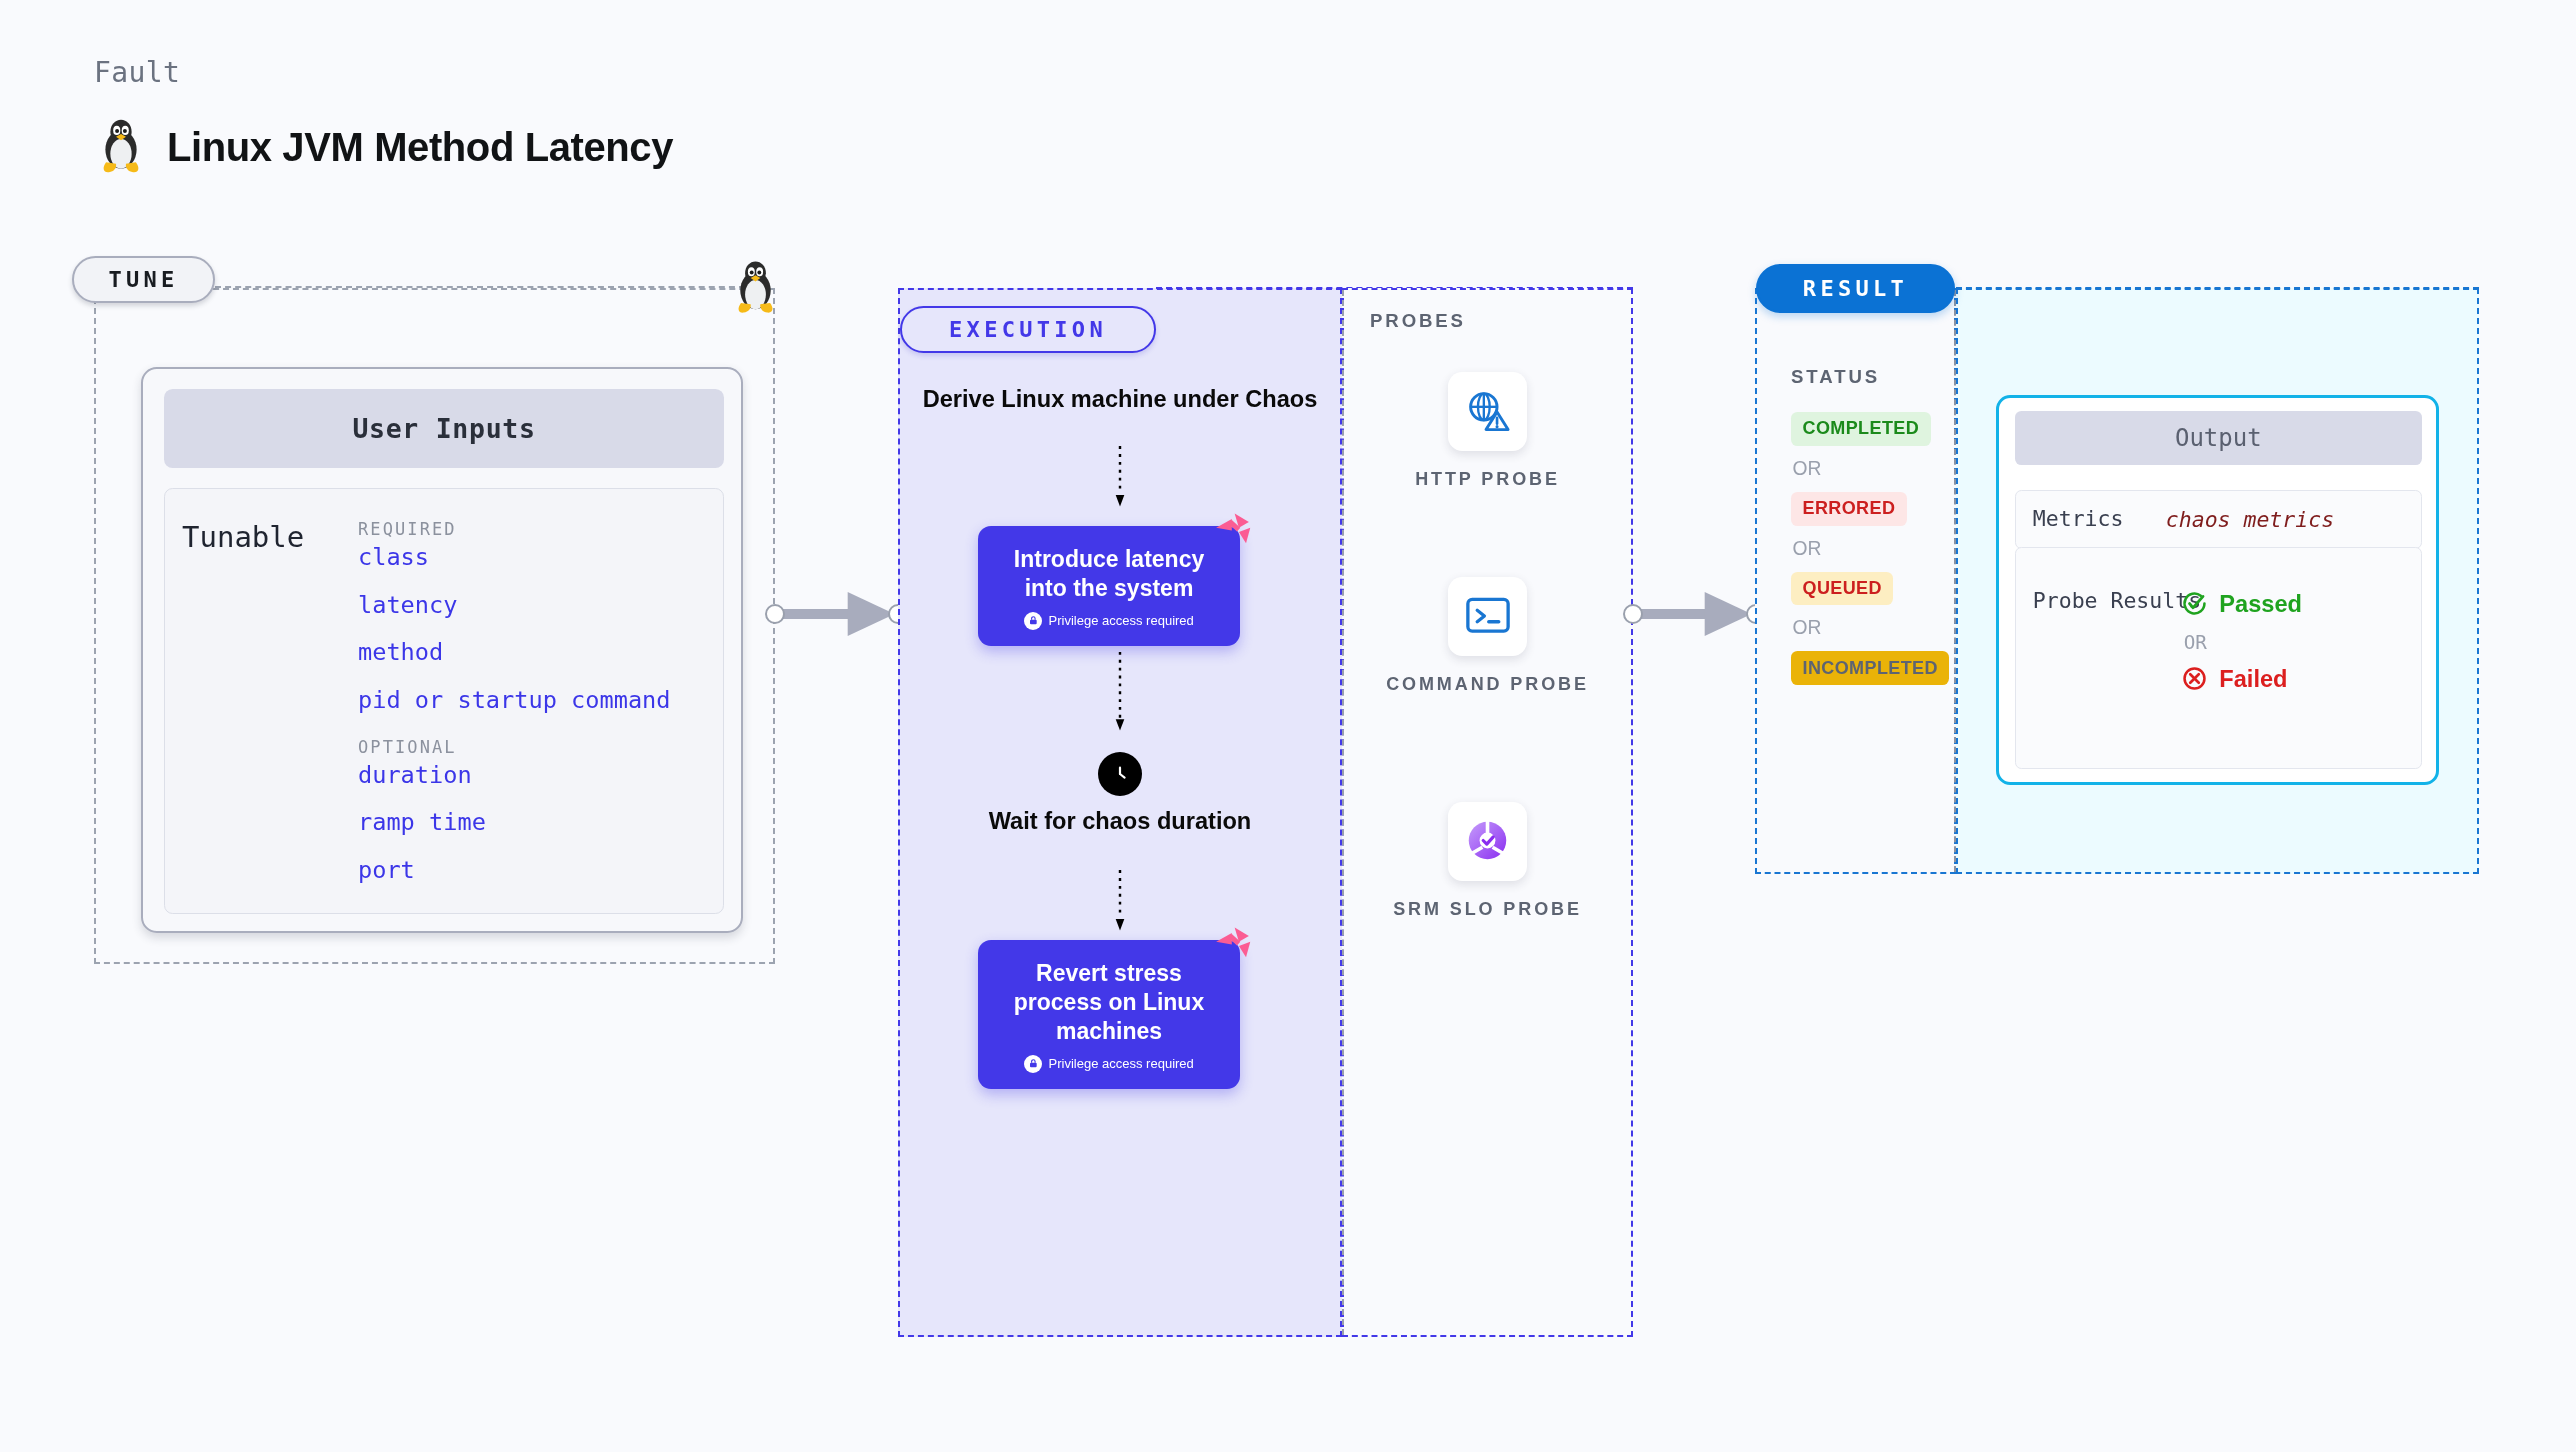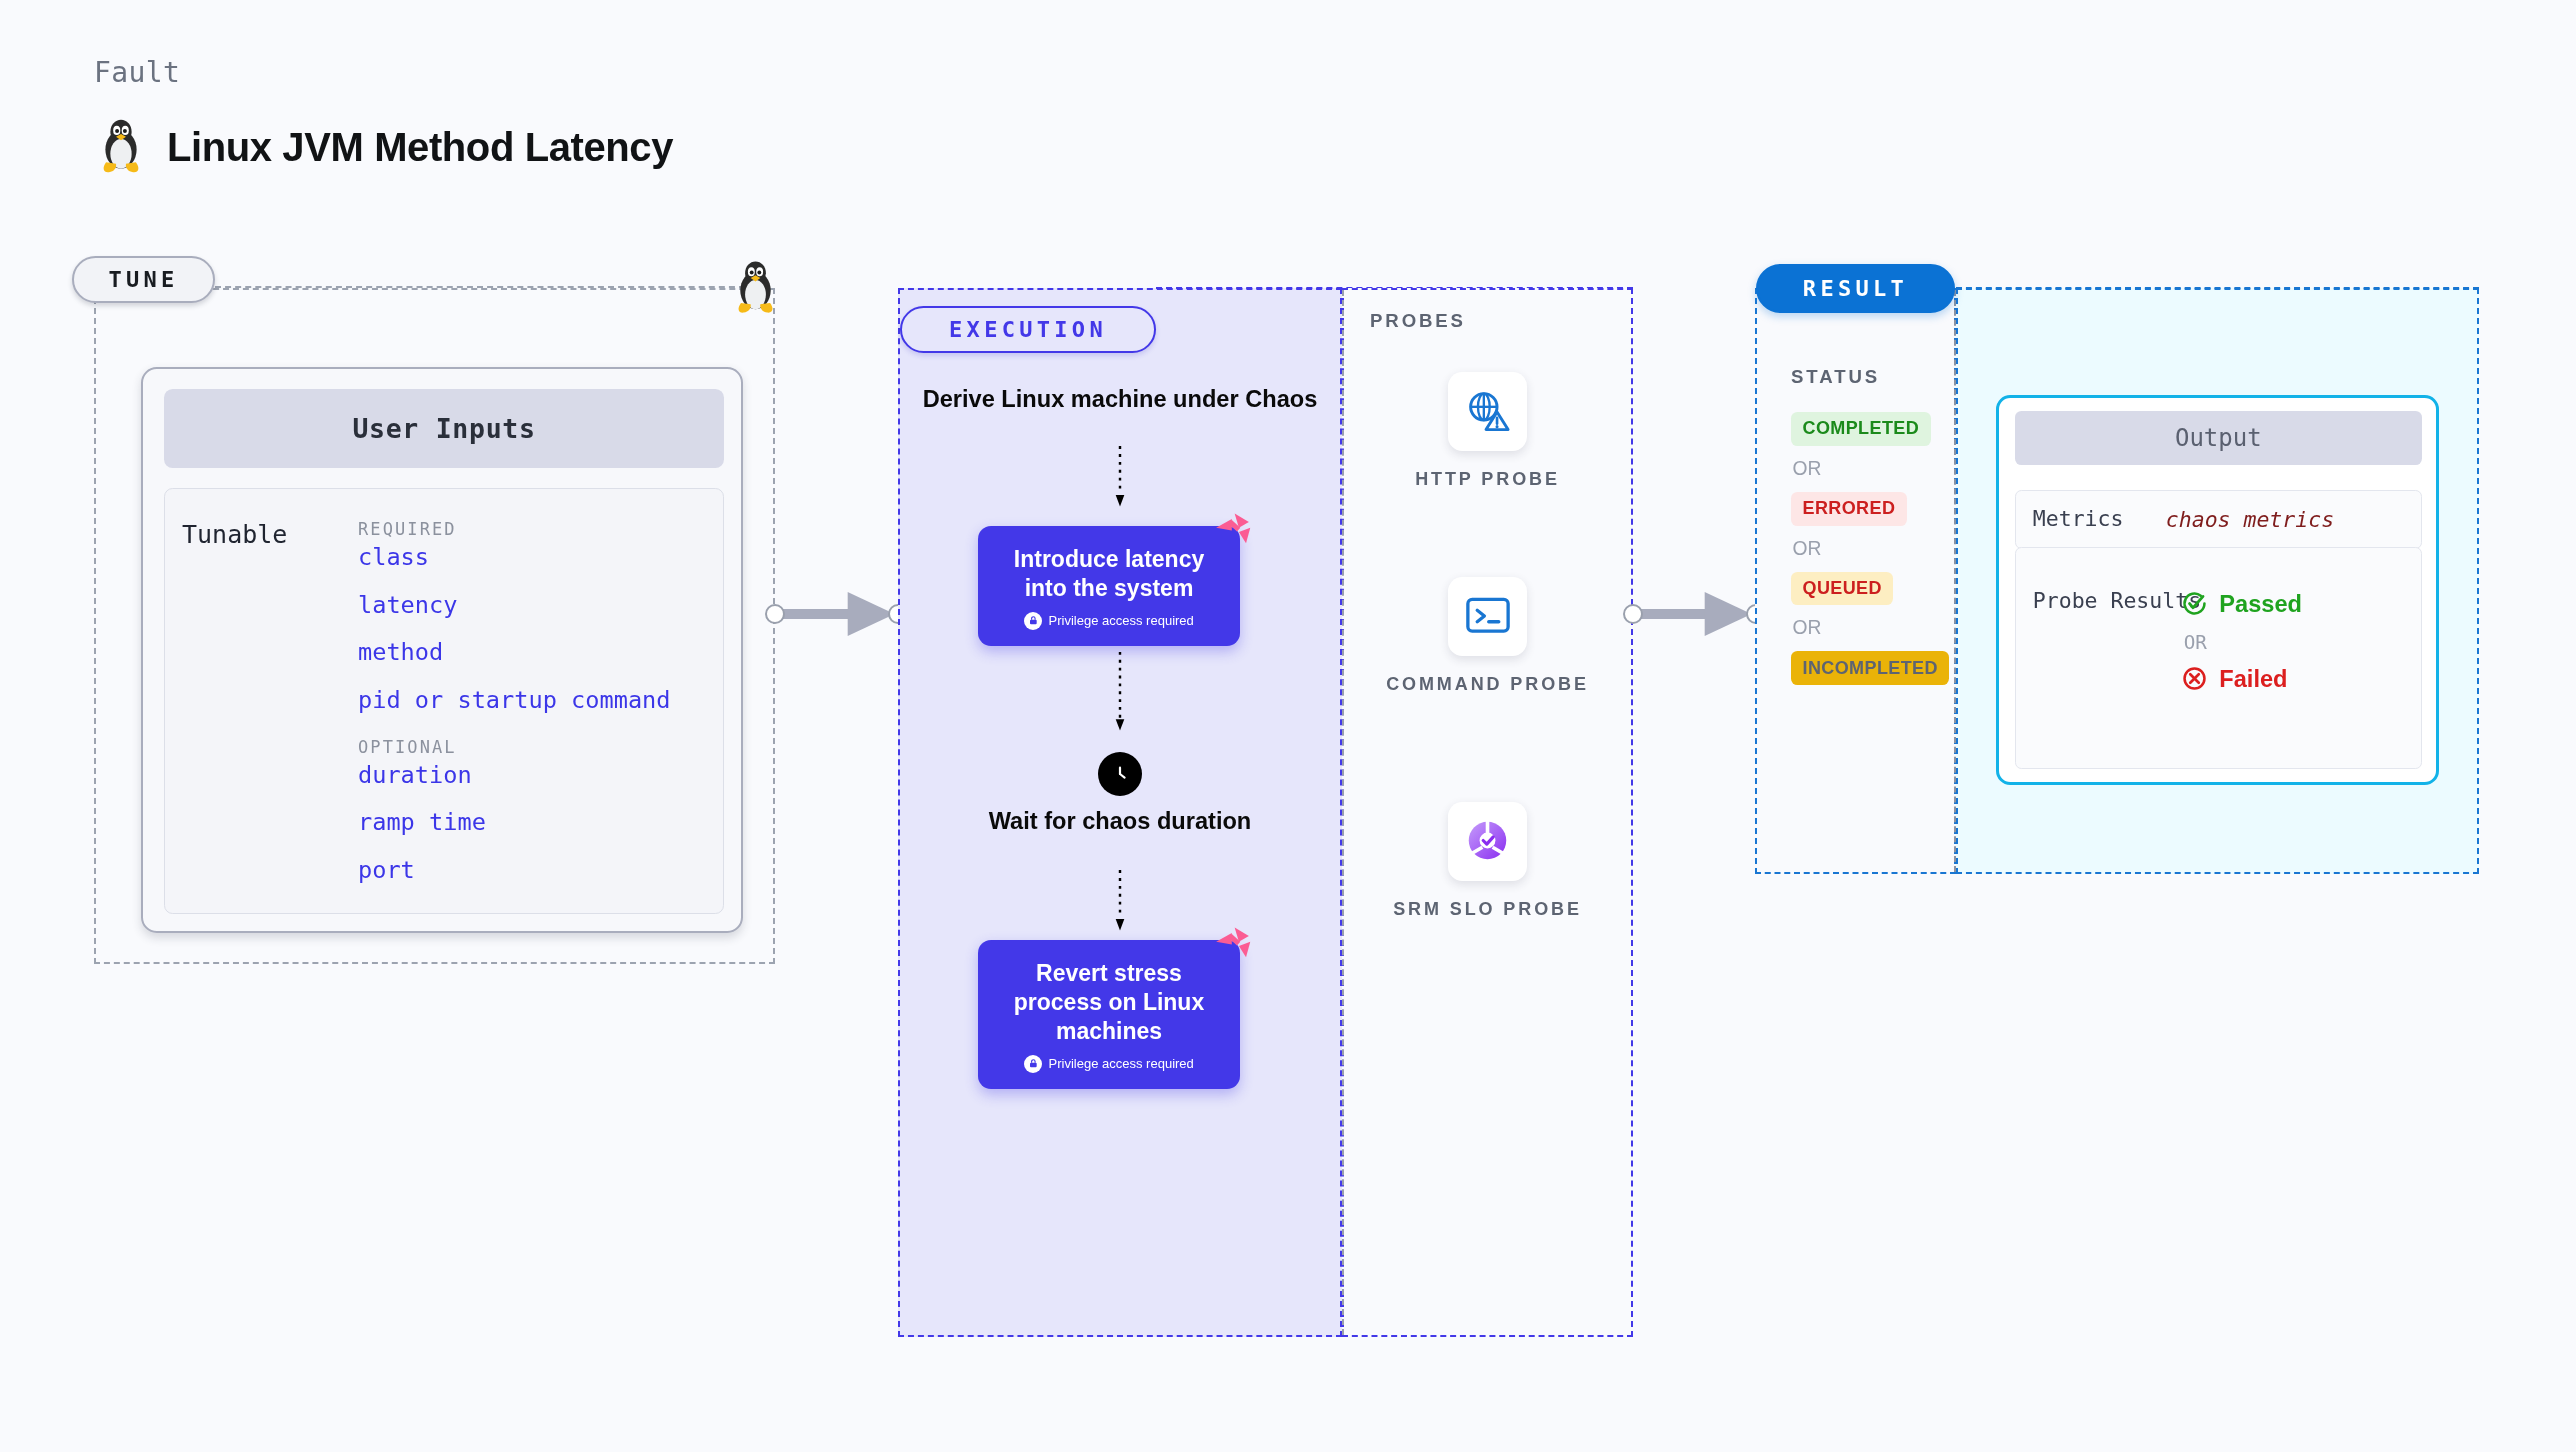--- a/index.html
+++ b/index.html
@@ -62,21 +62,21 @@
     display: flex; align-items: center; justify-content: center;
     font-family: "DejaVu Sans Mono", monospace; font-size: 26.5px; font-weight: 700;
     color: #2a2f3a; letter-spacing: 0.7px;
   }
   .tunable-box {
     position: absolute; left: 21px; top: 119px; width: 560px; height: 426px;
     background: #f4f5f9; border: 1.4px solid #dcdfe8; border-radius: 8.6px;
   }
   .tunable-label {
     position: absolute; left: 17px; top: 31px;
-    font-family: "DejaVu Sans Mono", monospace; font-size: 25px; color: #1f2430;
+    font-family: "DejaVu Sans Mono", monospace; font-size: 29px; color: #1f2430;
   }
   .tun-col { position: absolute; left: 193px; top: 17px; width: 344px; }
   .tun-group-title {
     font-family: "DejaVu Sans Mono", monospace; font-size: 17px; color: #8b919e;
     letter-spacing: 2.1px; margin-top: 13px; margin-bottom: 7.2px;
   }
   .tun-item {
     font-family: "DejaVu Sans Mono", monospace; font-size: 23.6px; color: #3b36e8;
     line-height: 1.0; margin: 0 0 24px 0;
   }

